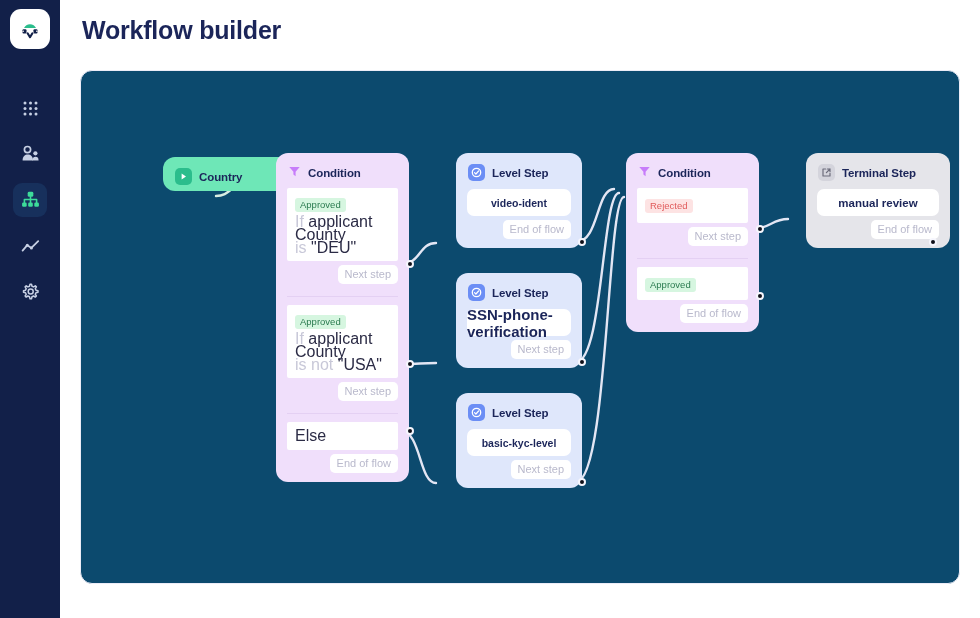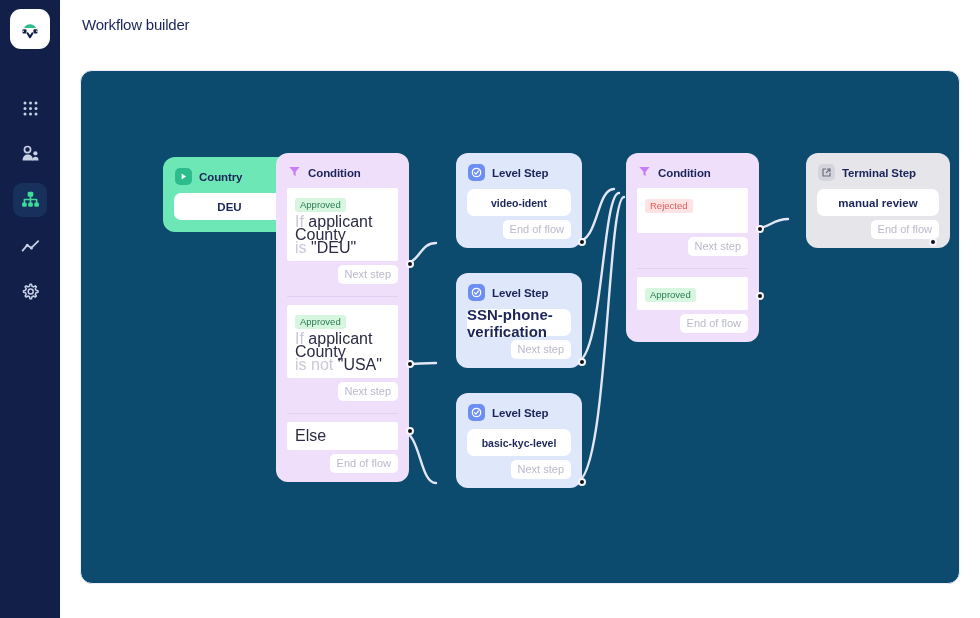--- a/index.html
+++ b/index.html
@@ -28,21 +28,21 @@
     width: 34px; height: 34px; border-radius: 9px;
     display: flex; align-items: center; justify-content: center;
     cursor: pointer;
   }
   .nav-item.active { background: #17305c; }
 
   
   .main { flex: 1; position: relative; height: 618px; background: #ffffff; }
   .page-title {
     position: absolute; left: 22px; top: 16px;
-    font-size: 15px; font-weight: normal; color: #1b2559;
+    font-size: 25px; font-weight: bold; color: #1b2559;
     letter-spacing: -0.2px;
   }
   .canvas {
     position: absolute; left: 20px; top: 70px;
     width: 880px; height: 514px;
     background: #0c4a6e;
     border-radius: 12px;
     border: 1px solid #ececf7;
     overflow: hidden;
   }
@@ -220,21 +220,20 @@
 
         <div class="node n-country">
           <div class="node-head">
             <span class="node-icon">
               <svg width="9" height="9" viewBox="0 0 9 9">
                   <path d="M2.6 1.6 L7 4.5 L2.6 7.4 Z" fill="#ffffff"></path>
                 </svg>
             </span>
             <span class="node-title">Country</span>
           </div>
-          <div class="field-pill">DEU</div>
         </div>
         <div class="dot" style="left:213px; top:121px;"></div>
 
         <div class="node n-cond cond1">
           <div class="node-head">
             <span>
               <svg width="13" height="13" viewBox="0 0 13 13">
                   <path d="M1.3 2 L11.7 2 L7.6 6.8 L7.6 11.3 L5.4 9.6 L5.4 6.8 Z" fill="#c77dfa"></path>
                 </svg>
             </span>
@@ -344,21 +343,21 @@
             <span>
               <svg width="13" height="13" viewBox="0 0 13 13">
                   <path d="M1.3 2 L11.7 2 L7.6 6.8 L7.6 11.3 L5.4 9.6 L5.4 6.8 Z" fill="#c77dfa"></path>
                 </svg>
             </span>
             <span class="node-title">Condition</span>
           </div>
 
           <div class="cond-branch">
             <div class="branch-card" style="padding:7px 8px 8px 8px;">
-              <span class="tag tag-rejected" style="margin-bottom:12px;">Rejected</span>
+              <span class="tag tag-rejected" style="margin-bottom:2px;">Rejected</span>
             </div>
             <div class="branch-foot">
               <span class="mini-pill">Next step</span>
             </div>
           </div>
           <div class="divider"></div>
 
           <div class="cond-branch">
             <div class="branch-card" style="padding:7px 8px 8px 8px;">
               <span class="tag tag-approved" style="margin-bottom:0;">Approved</span>

